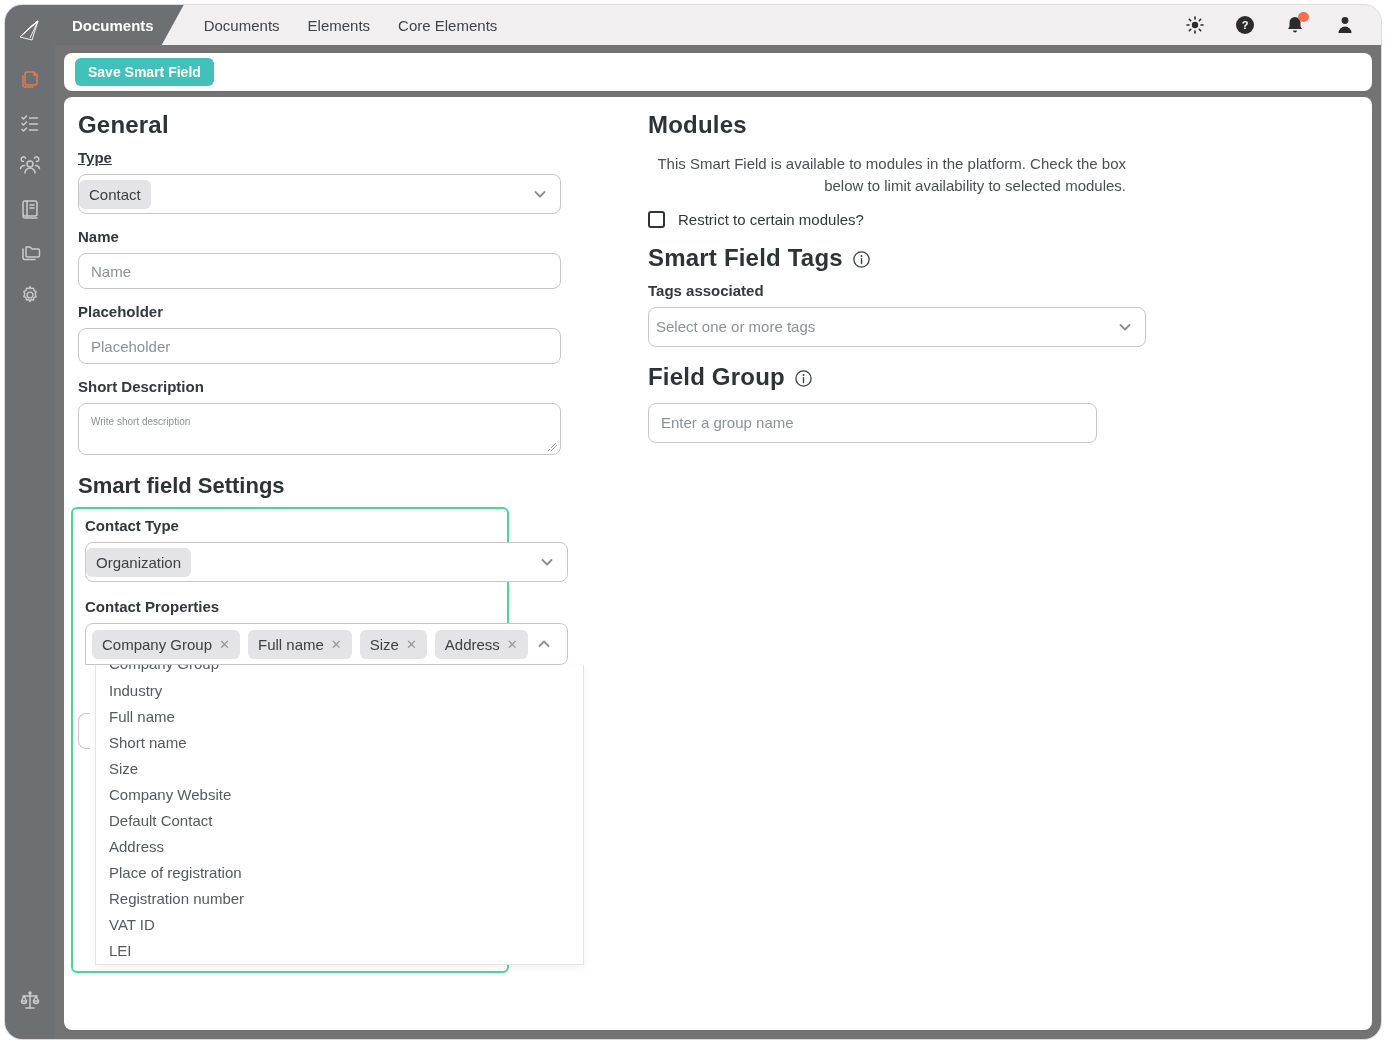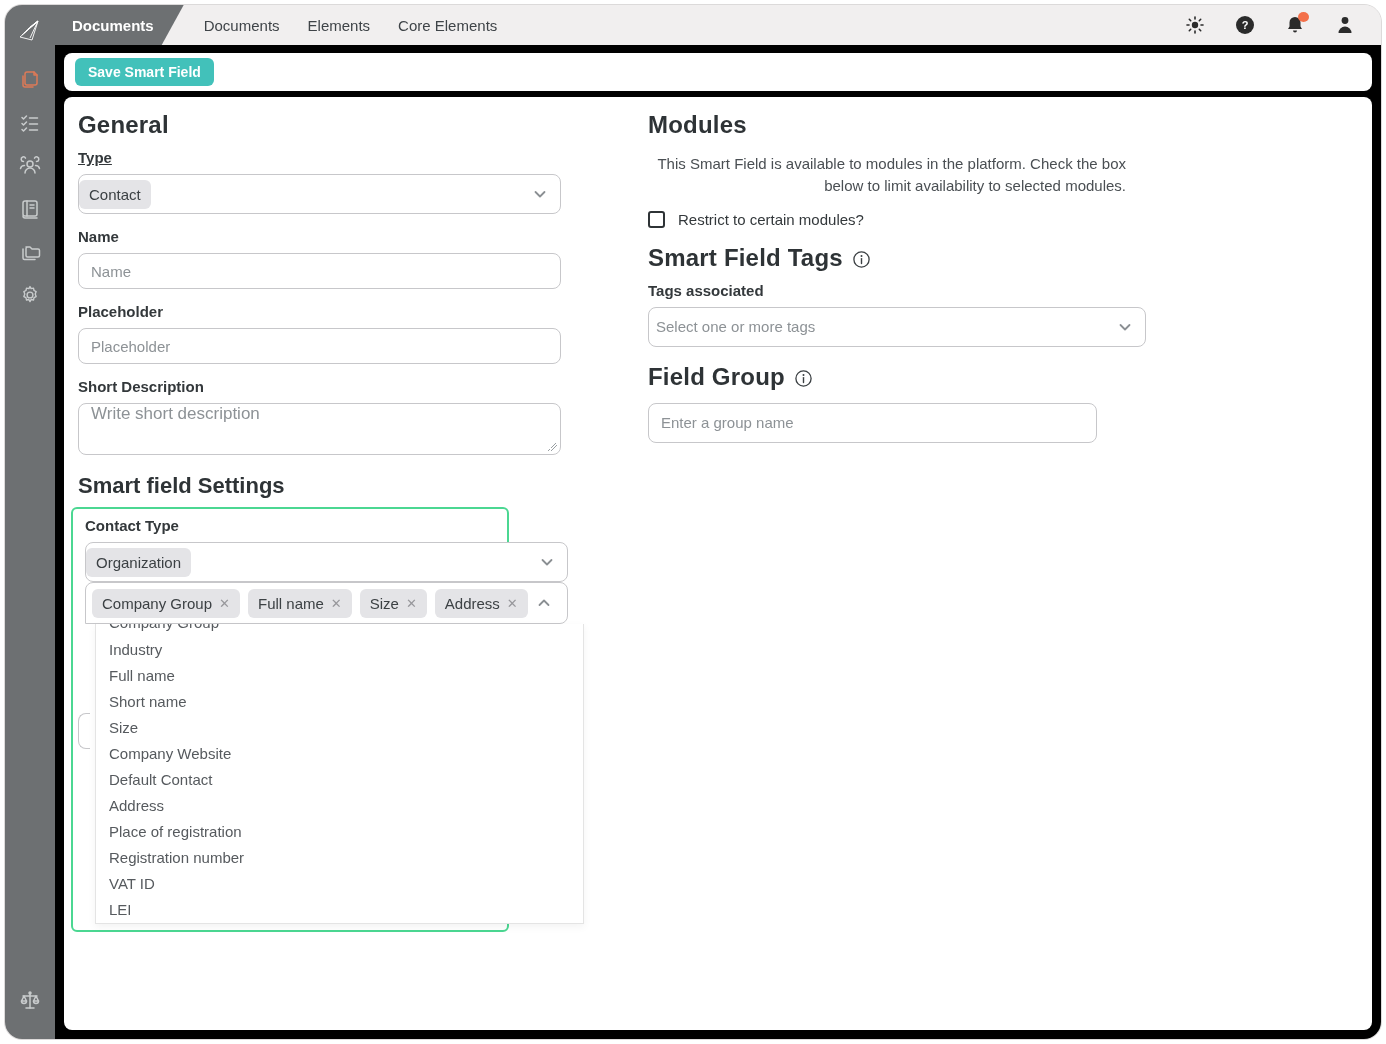--- a/index.html
+++ b/index.html
@@ -49,21 +49,21 @@
   .nav-link { font-size: 15px; color: #3f4448; font-weight: 500; cursor: pointer; }
   .top-icons { margin-left: auto; display: flex; align-items: center; gap: 30px; margin-right: 26px; }
   .top-icon { width: 20px; height: 20px; position: relative; cursor: pointer; display:flex; align-items:center; justify-content:center; }
   .badge-dot {
     position: absolute; top: -3px; right: -4px; width: 11px; height: 10px;
     background: #f3704a; border-radius: 50%;
   }
   
   .main {
     position: absolute; left: 50px; top: 40px; right: 0; bottom: 0;
-    background: #000000;
+    background: #737373;
     padding: 8px 9px 9px 9px;
     display: flex; flex-direction: column;
   }
   .toolbar {
     background: #fff; border-radius: 8px; height: 38px;
     display: flex; align-items: center; padding-left: 11px;
     box-shadow: 0 1px 2px rgba(0,0,0,0.04);
     flex: 0 0 auto;
   }
   .save-btn {
@@ -86,21 +86,21 @@
   .info-ic { width: 17px; height: 17px; display: inline-flex; margin-top: 3px; }
   .f-label { display: block; font-size: 15px; font-weight: 700; color: #33383b; }
   .inp {
     width: 483px; height: 36px; border: 1px solid #c7c7ca; border-radius: 8px;
     font-size: 15px; color: #3c4144; padding: 0 12px; font-family: inherit;
     background: #fff; outline: none;
   }
   .inp::placeholder, .tarea::placeholder { color: #8d9296; opacity: 1; }
   .tarea {
     width: 483px; height: 52px; border: 1px solid #c7c7ca; border-radius: 8px;
-    font-size: 17px; color: #3c4144; padding: 0 12px; font-family: inherit;
+    font-size: 10px; color: #3c4144; padding: 12px 12px; font-family: inherit;
     resize: none; outline: none;
     background:
       linear-gradient(135deg, transparent 0 50%, #9aa0a3 50% 55%, transparent 55% 65%, #9aa0a3 65% 70%, transparent 70%) no-repeat right 3px bottom 3px / 9px 9px;
   }
   .selectbox {
     border: 1px solid #c7c7ca; border-radius: 8px; background: #fff;
     display: flex; align-items: center; padding: 0 12px 0 0; cursor: pointer;
     position: relative;
   }
   .selectbox .chev { margin-left: auto; flex: 0 0 auto; }
@@ -321,20 +321,21 @@
           <div class="hidden-input-sliver"></div>
 
           <label class="f-label mb8" style="margin-left:7px; margin-top:2px;">Contact Type</label>
           <div class="selectbox sel40" style="margin-left:7px;">
             <span class="chip">Organization</span>
             <svg class="chev" width="16" height="16" viewBox="0 0 16 16">
                 <path d="M3.5 6 L8 10.5 L12.5 6" stroke="#8b8f93" stroke-width="1.8" fill="none" stroke-linecap="round" stroke-linejoin="round"></path>
               </svg>
           </div>
 
+          <label class="f-label mt16 mb8" style="margin-left:7px;">Contact Properties</label>
           <div class="multi-select" style="margin-left:7px;">
 
               <span class="chip">
                 <span>Company Group</span>
                 <span class="x">✕</span>
               </span>
 
               <span class="chip">
                 <span>Full name</span>
                 <span class="x">✕</span>

